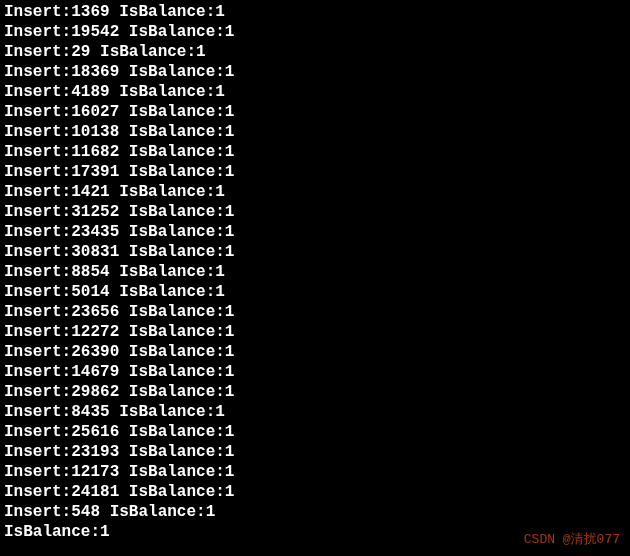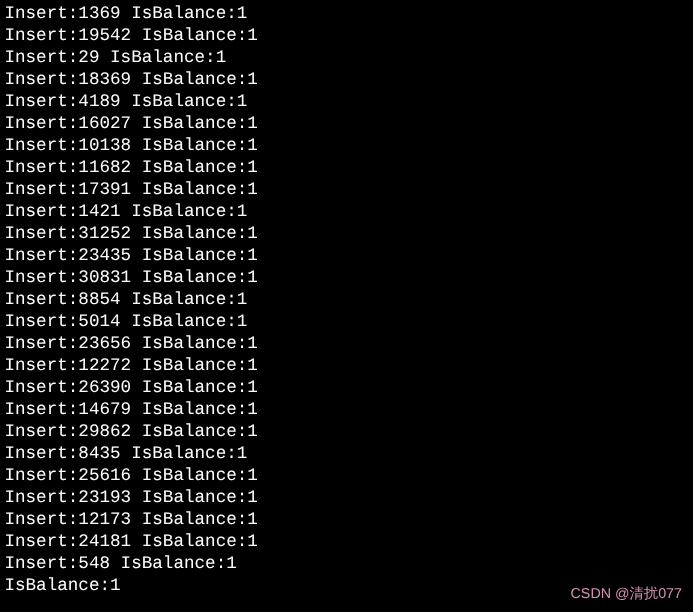--- a/index.html
+++ b/index.html
@@ -17,28 +17,29 @@
       line-height: 20px;
       padding: 2px 4px;
       position: relative;
       overflow: hidden;
     }
     .terminal-output {
       white-space: pre;
     }
     .line {
       display: block;
+      font-weight: bold;
     }
     .watermark {
       position: absolute;
       bottom: 6px;
       right: 10px;
-      color: #f9a8d4;
+      color: #c2410c;
       font-size: 13px;
-      font-family: Liberation Sans, sans-serif;
+      font-family: Liberation Mono, monospace;
       opacity: 0.85;
     }
   </style>
 </head>
 <body>
 
 <div class="terminal-output" id="terminal-container"><span class="line"><span>Insert:</span><span>1369</span> <span>IsBalance:</span><span>1</span></span><span class="line"><span>Insert:</span><span>19542</span> <span>IsBalance:</span><span>1</span></span><span class="line"><span>Insert:</span><span>29</span> <span>IsBalance:</span><span>1</span></span><span class="line"><span>Insert:</span><span>18369</span> <span>IsBalance:</span><span>1</span></span><span class="line"><span>Insert:</span><span>4189</span> <span>IsBalance:</span><span>1</span></span><span class="line"><span>Insert:</span><span>16027</span> <span>IsBalance:</span><span>1</span></span><span class="line"><span>Insert:</span><span>10138</span> <span>IsBalance:</span><span>1</span></span><span class="line"><span>Insert:</span><span>11682</span> <span>IsBalance:</span><span>1</span></span><span class="line"><span>Insert:</span><span>17391</span> <span>IsBalance:</span><span>1</span></span><span class="line"><span>Insert:</span><span>1421</span> <span>IsBalance:</span><span>1</span></span><span class="line"><span>Insert:</span><span>31252</span> <span>IsBalance:</span><span>1</span></span><span class="line"><span>Insert:</span><span>23435</span> <span>IsBalance:</span><span>1</span></span><span class="line"><span>Insert:</span><span>30831</span> <span>IsBalance:</span><span>1</span></span><span class="line"><span>Insert:</span><span>8854</span> <span>IsBalance:</span><span>1</span></span><span class="line"><span>Insert:</span><span>5014</span> <span>IsBalance:</span><span>1</span></span><span class="line"><span>Insert:</span><span>23656</span> <span>IsBalance:</span><span>1</span></span><span class="line"><span>Insert:</span><span>12272</span> <span>IsBalance:</span><span>1</span></span><span class="line"><span>Insert:</span><span>26390</span> <span>IsBalance:</span><span>1</span></span><span class="line"><span>Insert:</span><span>14679</span> <span>IsBalance:</span><span>1</span></span><span class="line"><span>Insert:</span><span>29862</span> <span>IsBalance:</span><span>1</span></span><span class="line"><span>Insert:</span><span>8435</span> <span>IsBalance:</span><span>1</span></span><span class="line"><span>Insert:</span><span>25616</span> <span>IsBalance:</span><span>1</span></span><span class="line"><span>Insert:</span><span>23193</span> <span>IsBalance:</span><span>1</span></span><span class="line"><span>Insert:</span><span>12173</span> <span>IsBalance:</span><span>1</span></span><span class="line"><span>Insert:</span><span>24181</span> <span>IsBalance:</span><span>1</span></span><span class="line"><span>Insert:</span><span>548</span> <span>IsBalance:</span><span>1</span></span><span class="line"><span>IsBalance:</span><span>1</span></span></div>
 
 <div class="watermark">CSDN @清扰077</div>
 

